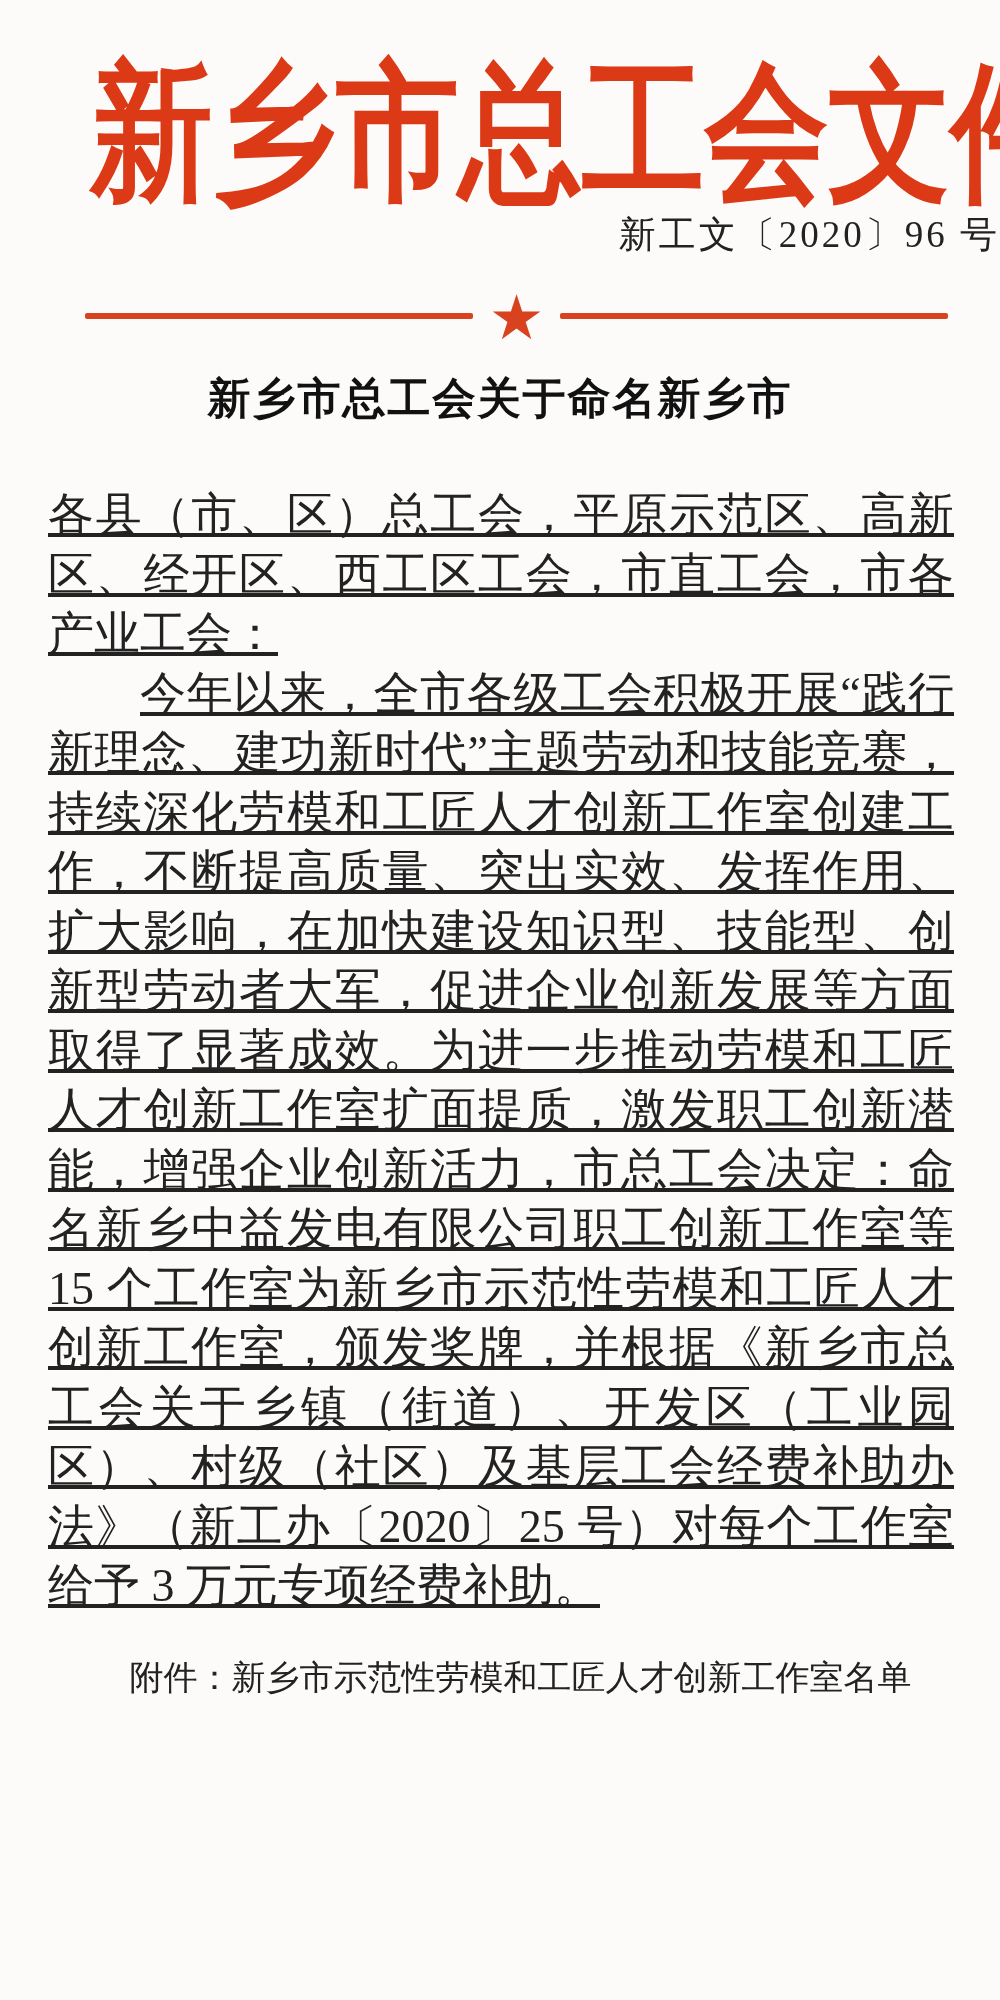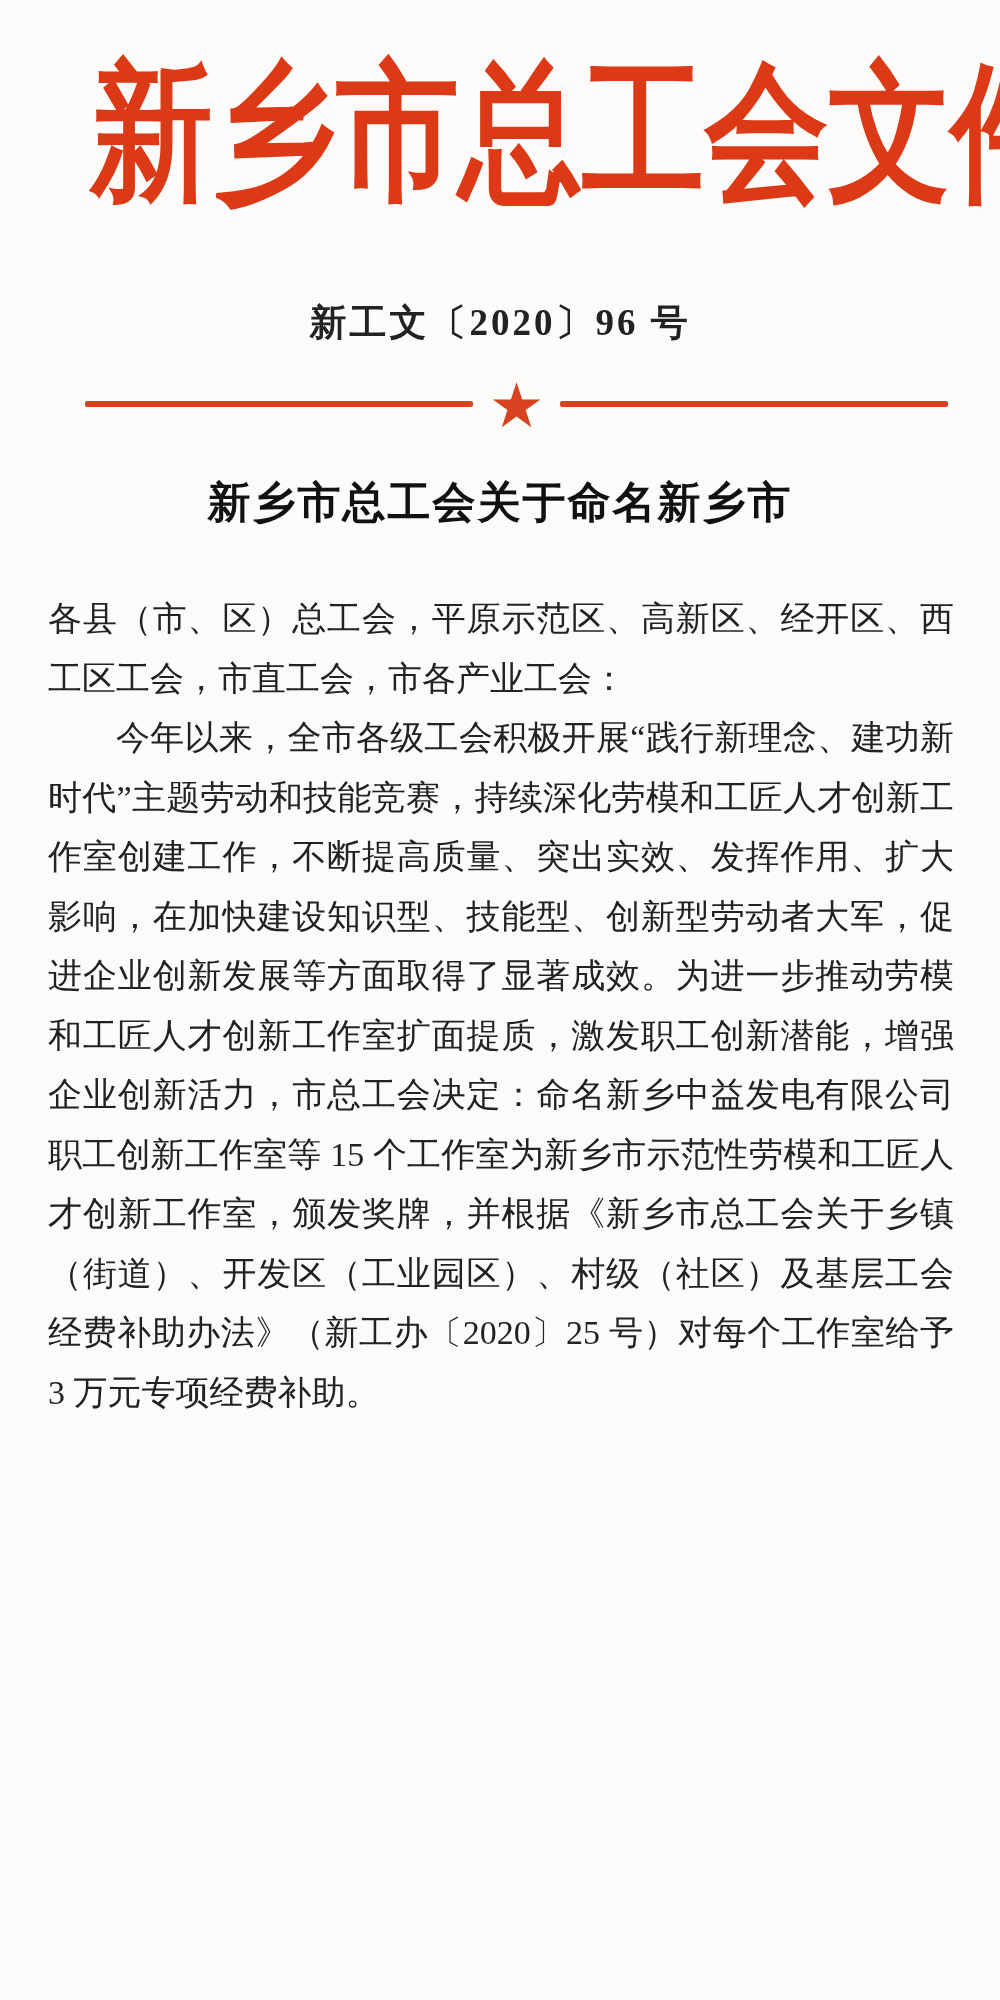--- a/index.html
+++ b/index.html
@@ -29,64 +29,63 @@
     font-weight:900;
     font-size:150px;
     line-height:160px;
     color:var(--accent-red);
     white-space:nowrap;
     transform:scaleX(0.82);
     transform-origin:50% 50%;
     letter-spacing:0px;
   }
   .doc-number{
-    margin-top:88px;
-    text-align:center;
+    text-align:right;
     font-size:37px;
     line-height:46px;
     color:var(--text-color);
     letter-spacing:3px;
-    font-weight:bold;
   }
   .divider{
     display:flex;
     align-items:center;
     margin:30px 52px 0 85px;
   }
   .divider .line{
     flex:1;
     height:6px;
     background:var(--divider-red);
     border-radius:2px;
   }
   .divider .star{
     color:var(--divider-red);
     font-size:62px;
     line-height:56px;
     margin:0 16px;
     transform:translateY(2px);
   }
   .doc-title{
-    margin-top:42px;
+    margin-top:26px;
     text-align:center;
     font-family:"Liberation Sans", sans-serif;
     font-weight:bold;
     font-size:43px;
     line-height:57px;
     color:#111111;
     letter-spacing:2px;
   }
   .doc-title .title-line{display:block;}
   .body-text{
     margin:58px 46px 0 48px;
-    font-size:34px;
+    font-size:46px;
     line-height:59.5px;
     color:var(--text-color);
     text-align:justify;
     text-justify:inter-character;
+    text-decoration:underline;
   }
   .body-text p{margin:0;padding:0;}
   .body-text p.indent{text-indent:2em;}
   .attachment-line{
     margin:32px 46px 0 48px;
     font-size:34px;
     line-height:59.5px;
     color:var(--text-color);
     text-indent:2.4em;
   }
@@ -108,14 +107,15 @@
 
   <h1 class="doc-title">
     <span class="title-line">新乡市总工会关于命名新乡市</span>
   </h1>
 
   <div class="body-text">
     <p>各县（市、区）总工会，平原示范区、高新区、经开区、西工区工会，市直工会，市各产业工会：</p>
     <p class="indent">今年以来，全市各级工会积极开展“践行新理念、建功新时代”主题劳动和技能竞赛，持续深化劳模和工匠人才创新工作室创建工作，不断提高质量、突出实效、发挥作用、扩大影响，在加快建设知识型、技能型、创新型劳动者大军，促进企业创新发展等方面取得了显著成效。为进一步推动劳模和工匠人才创新工作室扩面提质，激发职工创新潜能，增强企业创新活力，市总工会决定：命名新乡中益发电有限公司职工创新工作室等 15 个工作室为新乡市示范性劳模和工匠人才创新工作室，颁发奖牌，并根据《新乡市总工会关于乡镇（街道）、开发区（工业园区）、村级（社区）及基层工会经费补助办法》（新工办〔2020〕25 号）对每个工作室给予 3 万元专项经费补助。</p>
   </div>
 
+  <div class="attachment-line">附件：新乡市示范性劳模和工匠人才创新工作室名单</div>
 
 </div>
 
 </body></html>

